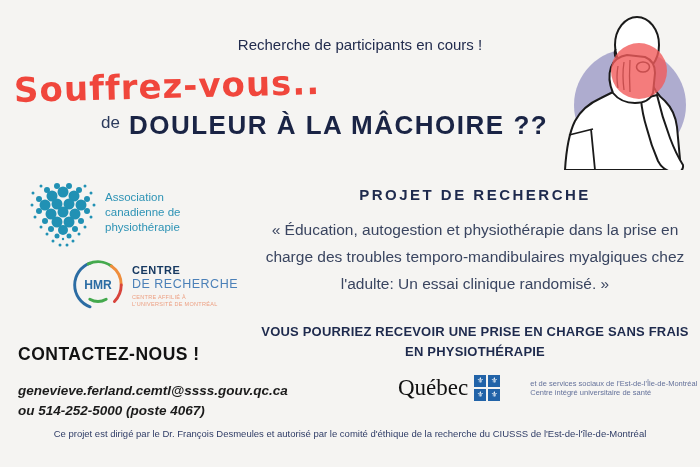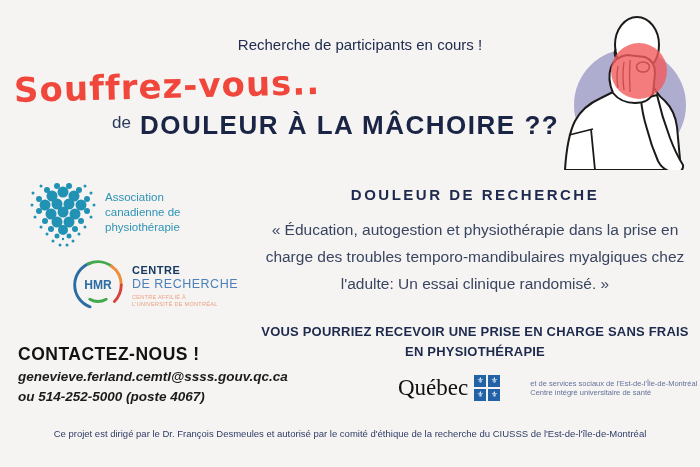--- a/index.html
+++ b/index.html
@@ -4,21 +4,21 @@
 <style>
   html,body{margin:0;padding:0;}
   body{font-family:"Liberation Sans","DejaVu Sans",sans-serif;}
   .flyer{position:relative;width:700px;height:467px;background:#f5f4f2;overflow:hidden;}
 
   .banner{position:absolute;left:0;top:36px;width:700px;padding-left:20px;box-sizing:border-box;
     text-align:center;font-size:15px;font-weight:500;color:#222c4e;}
 
   .title-red{position:absolute;left:14px;top:66px;font-family:"DejaVu Sans",sans-serif;
     font-size:34px;font-weight:800;color:#f0463c;letter-spacing:1px;transform:rotate(-1.5deg);}
-  .title-line2{position:absolute;left:112px;top:110px;white-space:nowrap;text-align:right;}
+  .title-line2{position:absolute;left:101px;top:110px;white-space:nowrap;text-align:right;}
   .title-de{font-size:17px;color:#2b3a5c;vertical-align:6px;}
   .title-main{font-size:26px;font-weight:700;color:#1a2445;letter-spacing:1.5px;margin-left:9px;}
 
   .illustration{position:absolute;left:555px;top:5px;}
 
   .acp-block{position:absolute;left:27px;top:179px;display:flex;align-items:flex-start;}
   .acp-text{margin-left:6px;margin-top:11px;font-size:11.5px;line-height:15px;color:#2e93b5;}
 
   .hmr-block{position:absolute;left:69px;top:256px;display:flex;align-items:flex-start;}
   .hmr-text{margin-left:5px;margin-top:7px;}
@@ -27,21 +27,21 @@
   .hmr-sub{margin-top:3px;font-size:5.5px;line-height:7px;color:#eda083;letter-spacing:.3px;}
 
   .research{position:absolute;left:260px;top:186px;width:430px;text-align:center;}
   .research-heading{font-size:15px;font-weight:700;letter-spacing:2.5px;color:#1e2a4d;}
   .research-quote{margin-top:13px;font-size:15.5px;line-height:27px;color:#3a4560;}
   .research-benefit{margin-top:25px;font-size:13px;font-weight:700;line-height:20px;color:#1e2a4d;letter-spacing:.2px;}
 
   .contact{position:absolute;left:18px;top:344px;}
   .contact-heading{font-size:17.5px;font-weight:800;color:#121212;letter-spacing:.5px;}
   .contact-email,.contact-phone{font-size:13.5px;font-weight:700;font-style:italic;color:#1b1b1b;line-height:19.5px;}
-  .contact-email{margin-top:2px;}
+  .contact-email{margin-top:16px;}
 
   .quebec{position:absolute;left:398px;top:375px;display:flex;align-items:center;}
   .quebec-wordmark{font-family:"Liberation Serif","DejaVu Serif",serif;font-size:23px;color:#111;}
   .quebec-flag{margin-left:6px;display:grid;grid-template-columns:12px 12px;grid-template-rows:12px 12px;gap:2px;}
   .quebec-flag .sq{background:#2263a8;color:#fff;font-size:8px;line-height:12px;text-align:center;
     font-family:"DejaVu Sans",sans-serif;}
   .ciusss{margin-left:30px;font-size:7.5px;line-height:9.5px;color:#64719a;}
 
   .footer{position:absolute;left:0;top:428px;width:700px;text-align:center;font-size:9.5px;color:#2f3c66;}
 </style>
@@ -143,21 +143,21 @@
       <div class="hmr-name1">CENTRE</div>
       <div class="hmr-name2">DE RECHERCHE</div>
       <div class="hmr-sub">
         <div>CENTRE AFFILIÉ À</div>
         <div>L'UNIVERSITÉ DE MONTRÉAL</div>
       </div>
     </div>
   </div>
 
   <div class="research">
-    <div class="research-heading">DOULEUR DE RECHERCHE</div>
+    <div class="research-heading">PROJET DE RECHERCHE</div>
     <div class="research-quote">« Éducation, autogestion et physiothérapie dans la prise en charge des troubles temporo-mandibulaires myalgiques chez l'adulte: Un essai clinique randomisé. »</div>
     <div class="research-benefit">VOUS POURRIEZ RECEVOIR UNE PRISE EN CHARGE SANS FRAIS EN PHYSIOTHÉRAPIE</div>
   </div>
 
   <div class="contact">
     <div class="contact-heading">CONTACTEZ-NOUS !</div>
     <div class="contact-email">genevieve.ferland.cemtl@ssss.gouv.qc.ca</div>
     <div class="contact-phone">ou 514-252-5000 (poste 4067)</div>
   </div>
 

